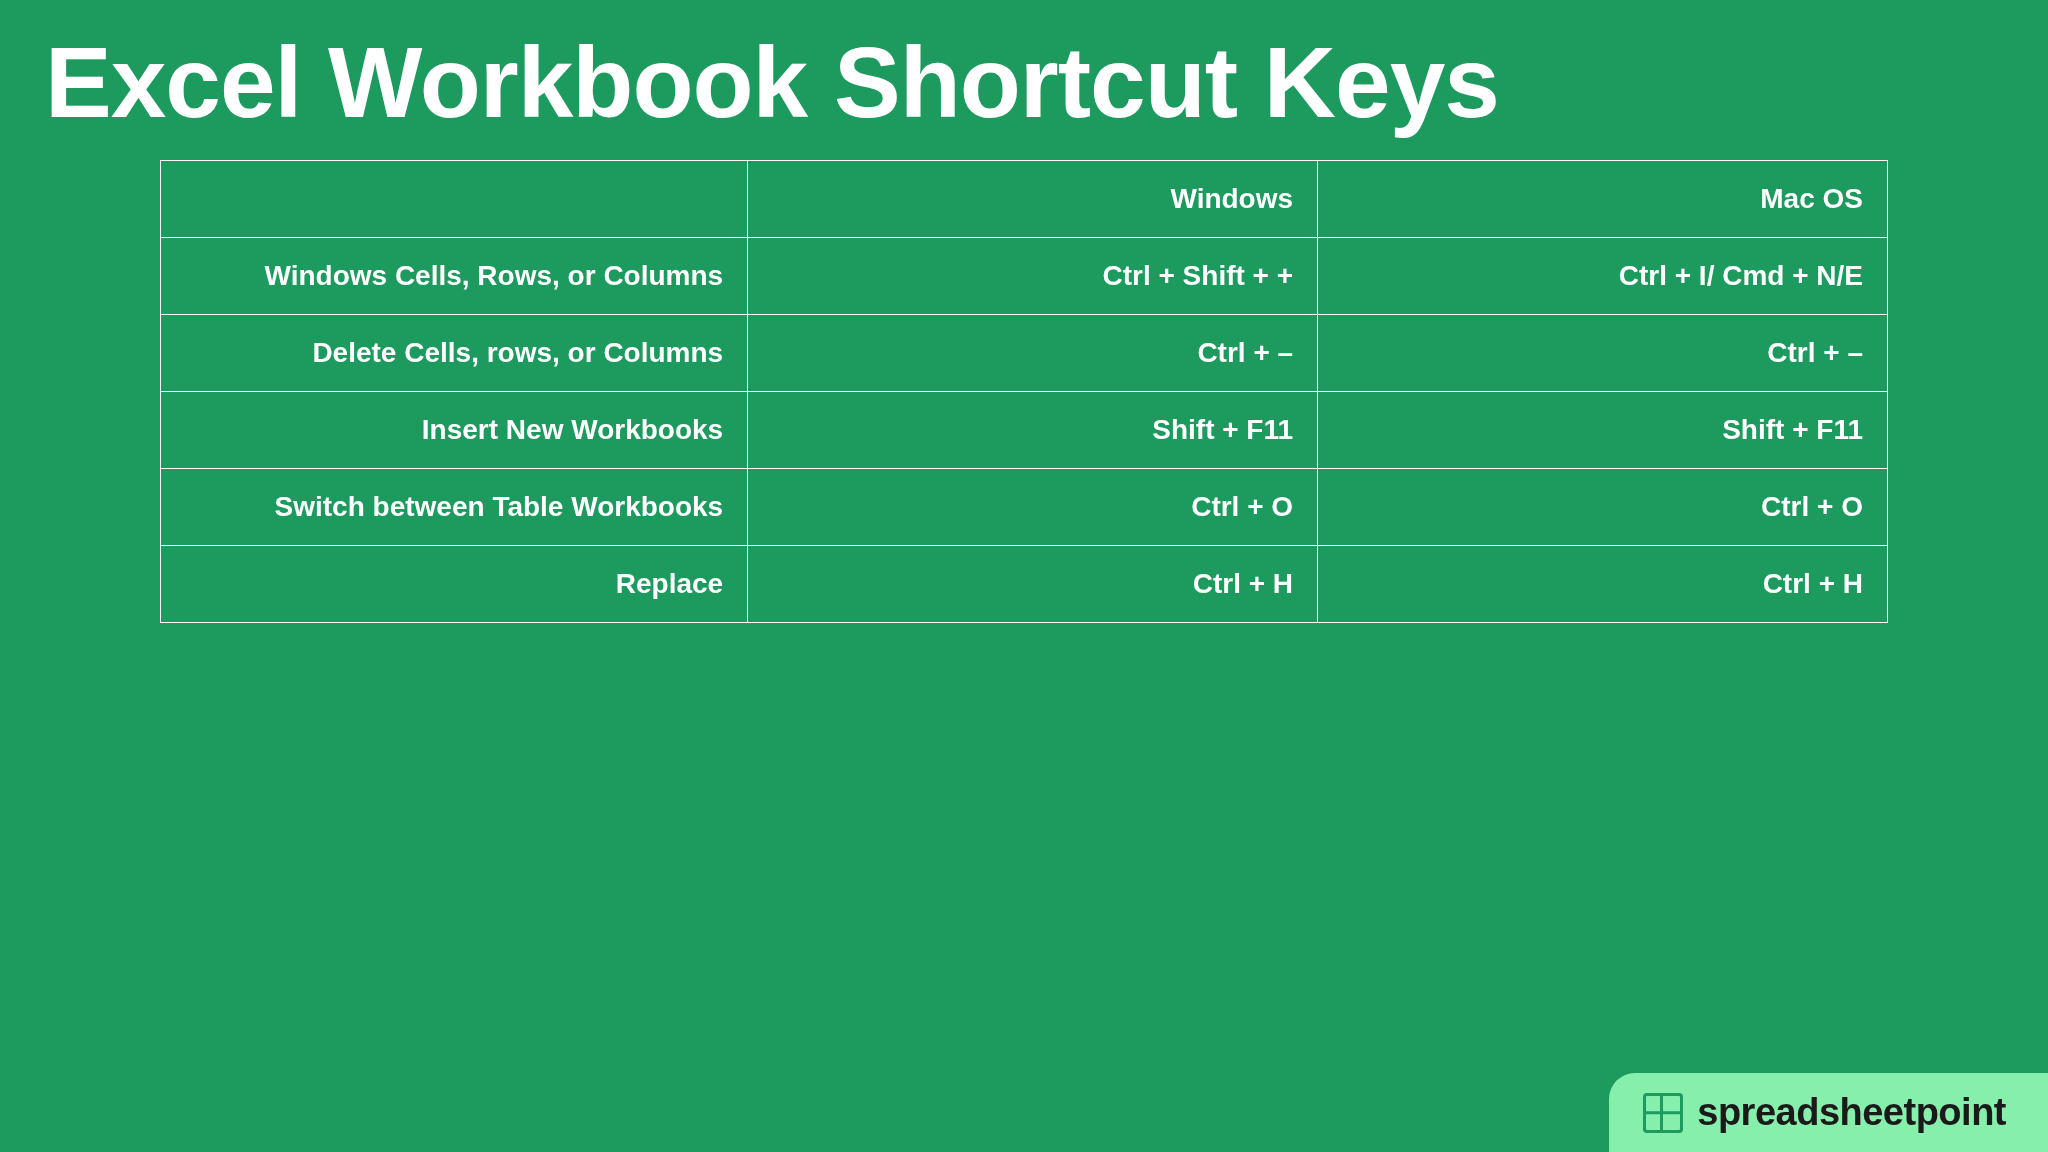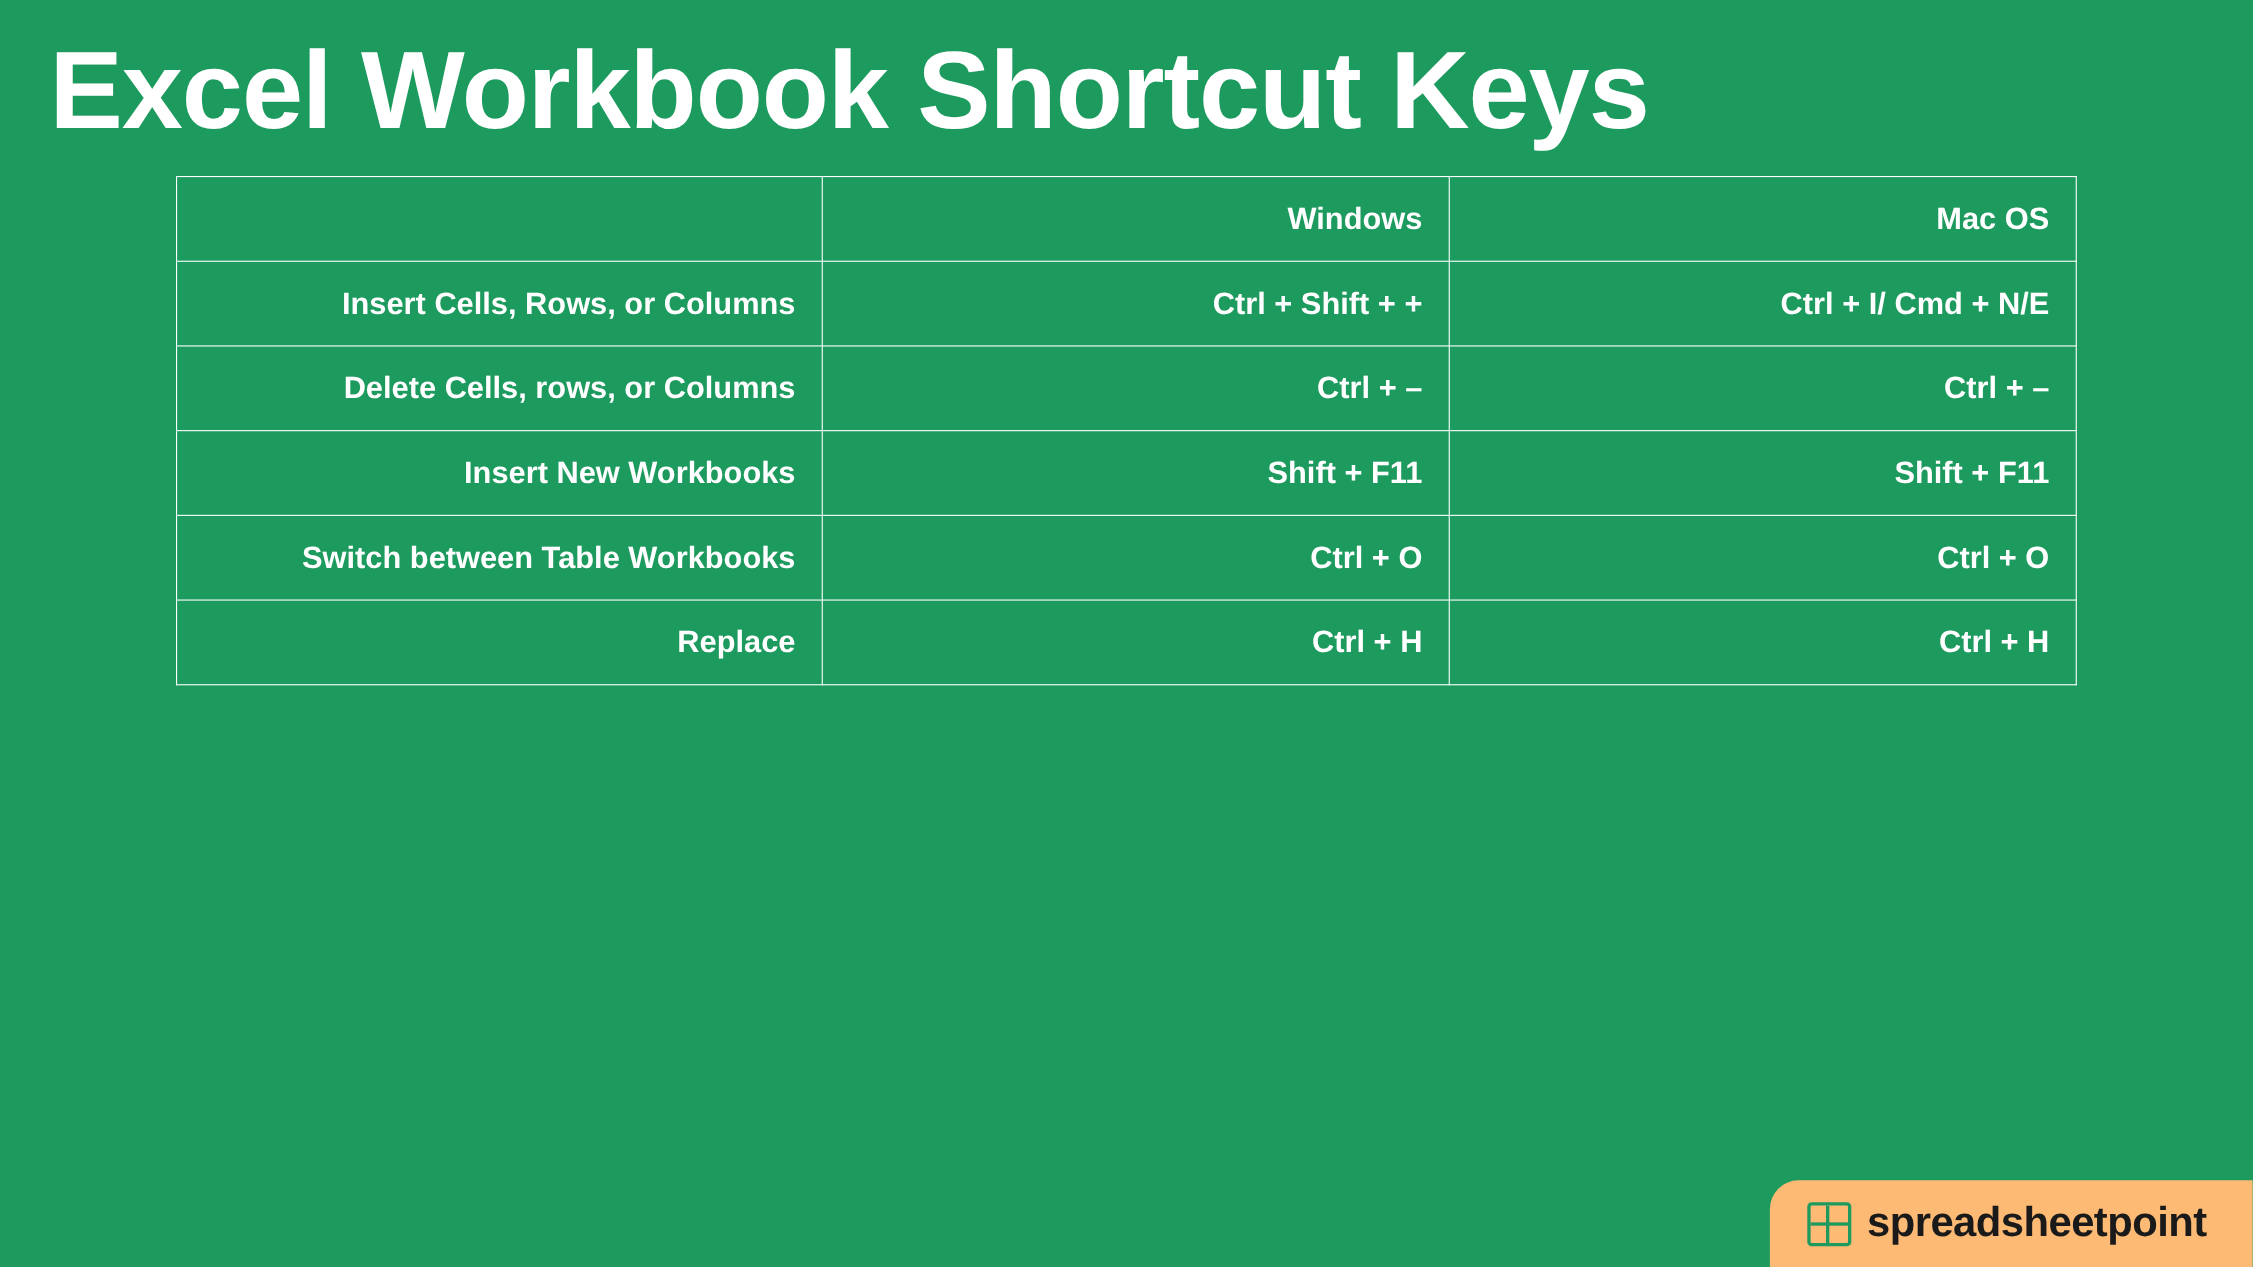--- a/index.html
+++ b/index.html
@@ -46,21 +46,21 @@
     td.windows-cell {
       width: 33%;
     }
     td.mac-cell {
       width: 33%;
     }
     .logo-badge {
       position: absolute;
       bottom: 0;
       right: 0;
-      background-color: #fdba74;
+      background-color: #86efac;
       color: #1a1a1a;
       padding: 18px 42px 18px 34px;
       border-top-left-radius: 26px;
       display: flex;
       align-items: center;
       gap: 14px;
     }
     .logo-icon {
       width: 40px;
       height: 40px;
@@ -105,21 +105,21 @@
   <table>
     <thead>
       <tr>
         <th></th>
         <th>Windows</th>
         <th>Mac OS</th>
       </tr>
     </thead>
     <tbody>
       <tr>
-        <td class="action-cell">Insert Cells, Rows, or Columns</td>
+        <td class="action-cell">Windows Cells, Rows, or Columns</td>
         <td class="windows-cell">Ctrl + Shift + +</td>
         <td class="mac-cell">Ctrl + I/ Cmd + N/E</td>
       </tr>
       <tr>
         <td class="action-cell">Delete Cells, rows, or Columns</td>
         <td class="windows-cell">Ctrl + –</td>
         <td class="mac-cell">Ctrl + –</td>
       </tr>
       <tr>
         <td class="action-cell">Insert New Workbooks</td>

